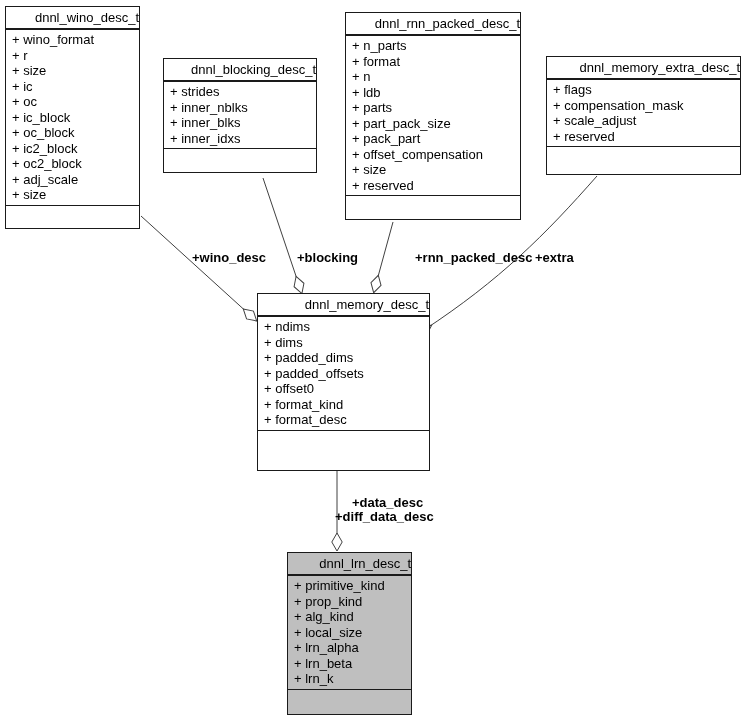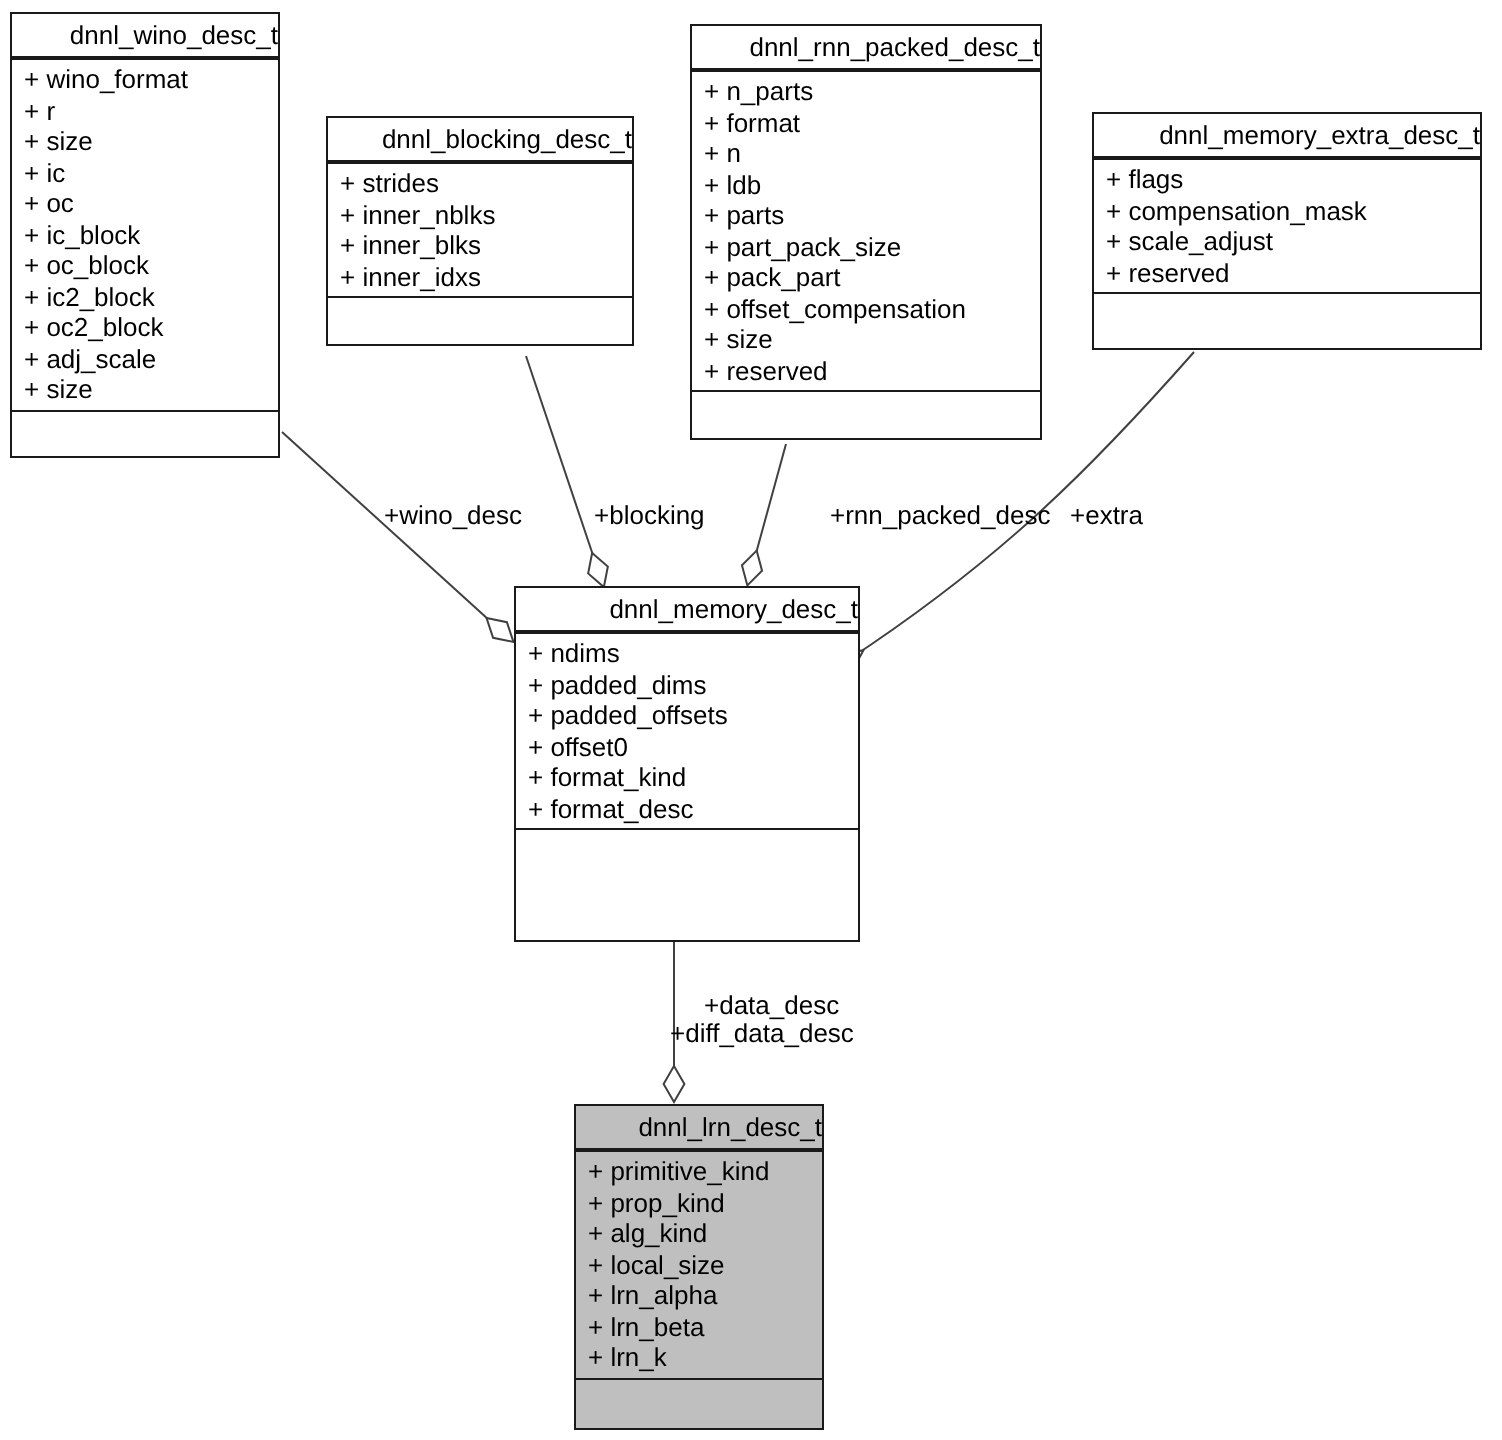--- a/index.html
+++ b/index.html
@@ -57,20 +57,21 @@
   .uml-footer {
     flex: 1 1 auto;
     border-top: 1px solid var(--border-color);
     min-height: 16px;
   }
   .edge-label {
     position: absolute;
     font-size: 13px;
     line-height: 15px;
     white-space: nowrap;
+    font-weight: bold;
   }
   
   .box-wino     { left: 5px;   top: 6px;   width: 135px; height: 223px; }
   .box-blocking { left: 163px; top: 58px;  width: 154px; height: 115px; }
   .box-rnn      { left: 345px; top: 12px;  width: 176px; height: 208px; }
   .box-extra    { left: 546px; top: 56px;  width: 195px; height: 119px; }
   .box-memory   { left: 257px; top: 293px; width: 173px; height: 178px; }
   .box-lrn      { left: 287px; top: 552px; width: 125px; height: 163px; }
   
   .lbl-wino   { left: 192px; top: 250px; }
@@ -157,20 +158,21 @@
         <div class="uml-field">+ scale_adjust</div>
         <div class="uml-field">+ reserved</div>
       </div>
     <div class="uml-footer"></div>
   </div>
 
   <div class="uml-box box-memory">
     <div class="uml-title">dnnl_memory_desc_t</div>
     <div class="uml-fields">
         <div class="uml-field">+ ndims</div>
+        <div class="uml-field">+ dims</div>
         <div class="uml-field">+ padded_dims</div>
         <div class="uml-field">+ padded_offsets</div>
         <div class="uml-field">+ offset0</div>
         <div class="uml-field">+ format_kind</div>
         <div class="uml-field">+ format_desc</div>
       </div>
     <div class="uml-footer"></div>
   </div>
 
   <div class="uml-box box-lrn highlight">

